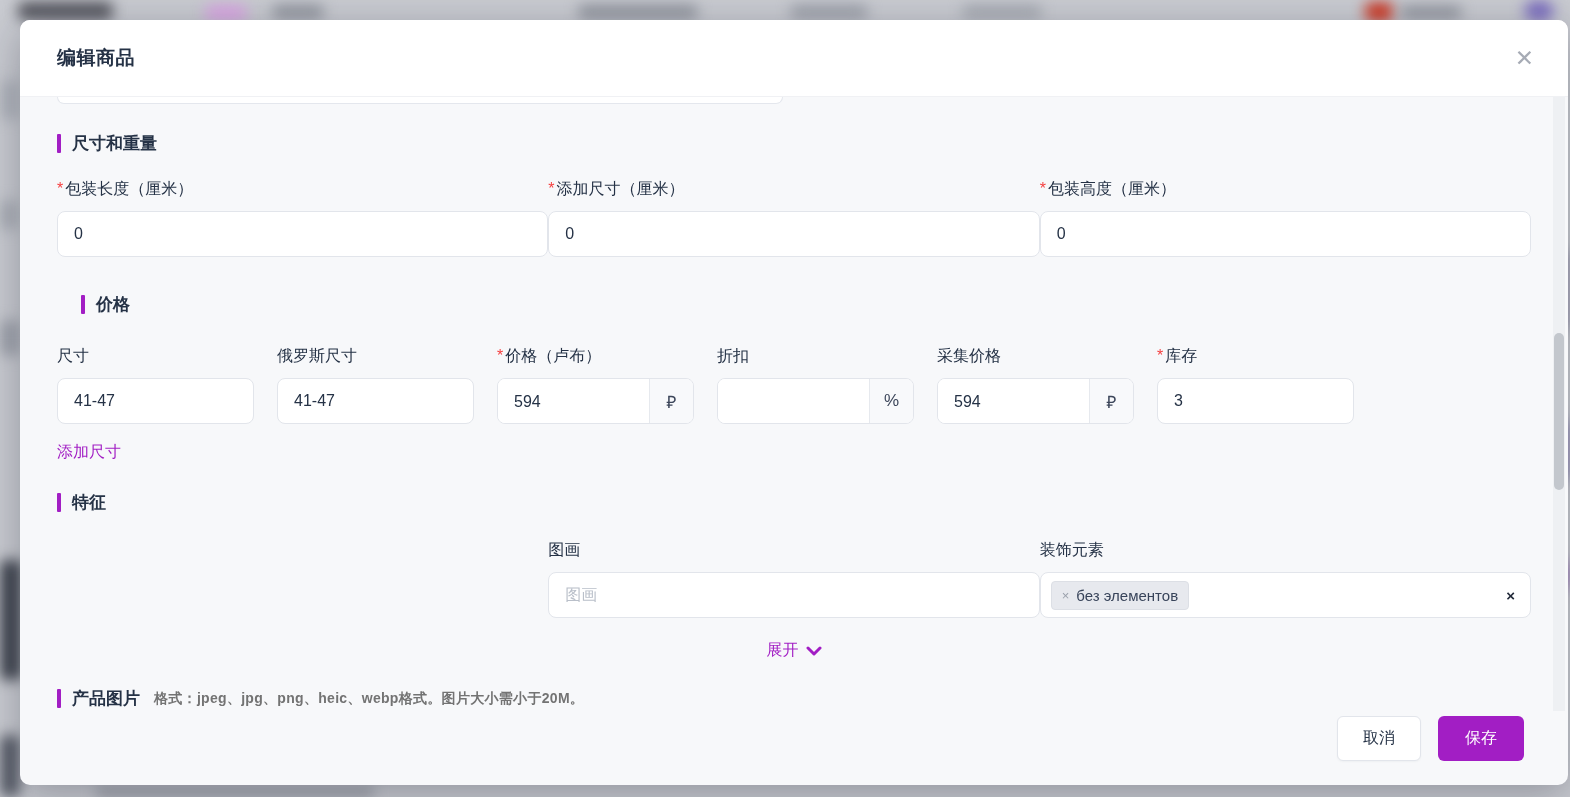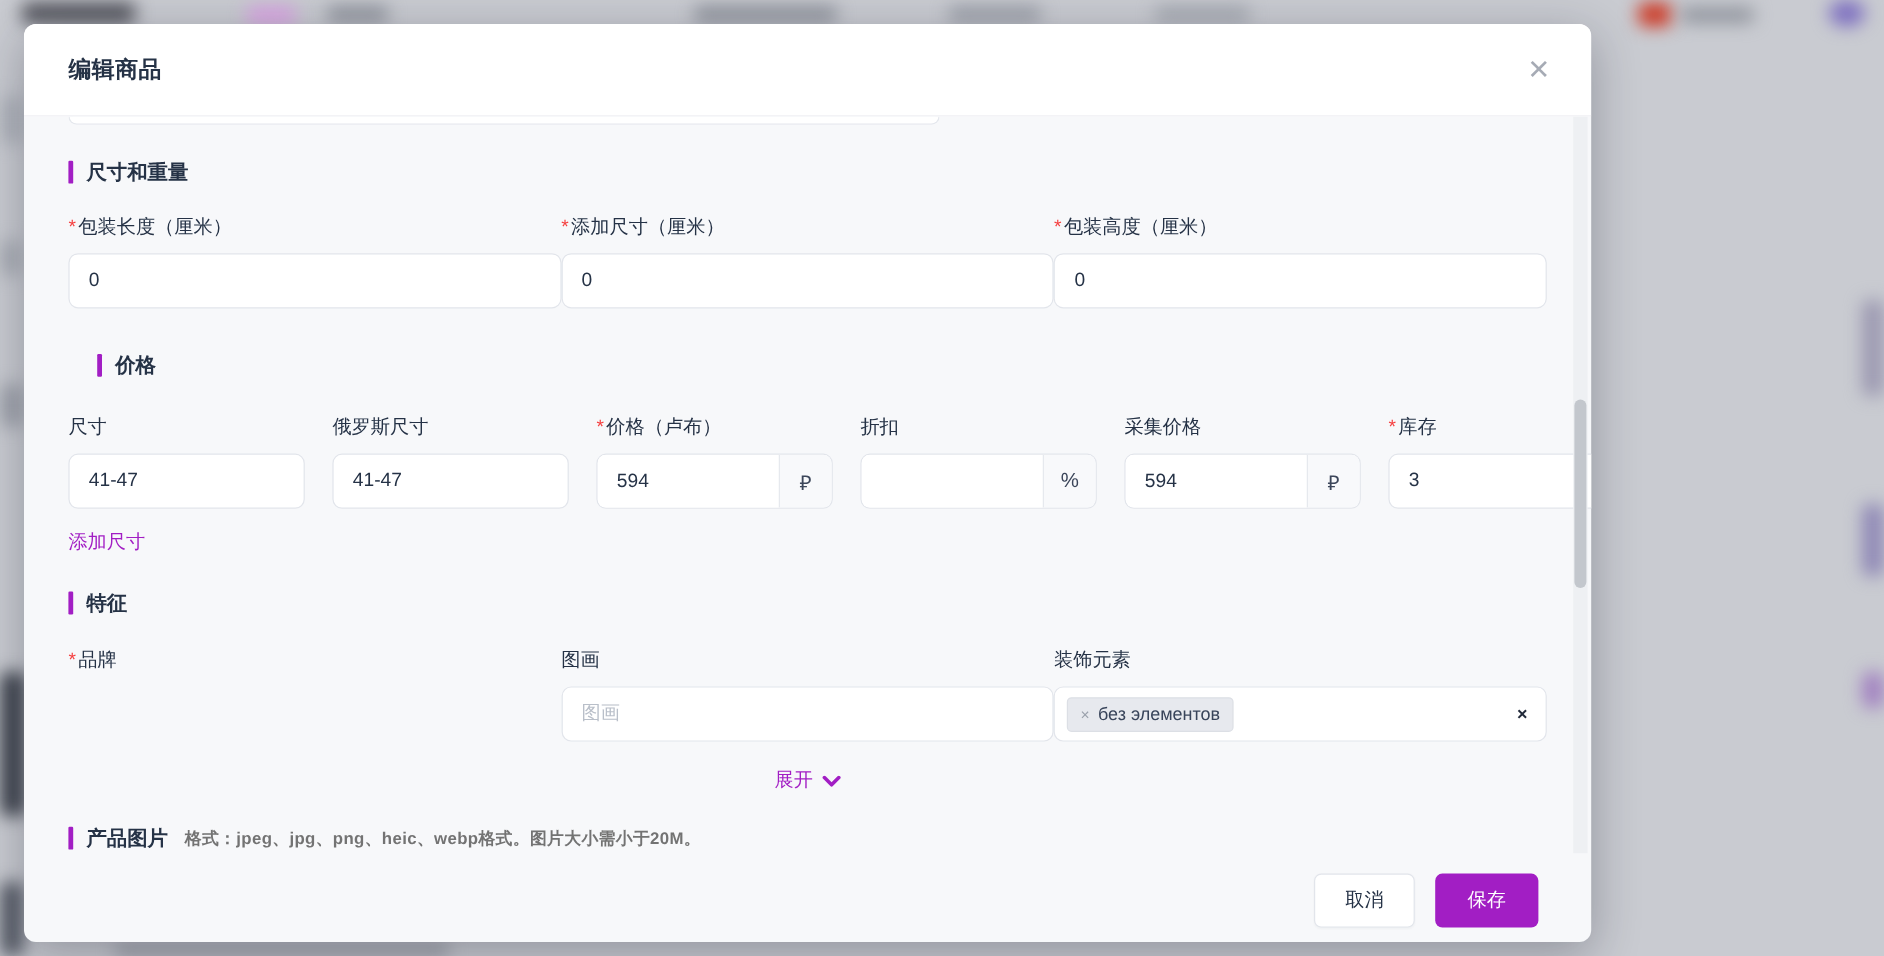--- a/index.html
+++ b/index.html
@@ -5,21 +5,21 @@
   * { margin:0; padding:0; box-sizing:border-box; }
   html,body { width:1570px; height:797px; overflow:hidden; }
   body { font-family:"Liberation Sans", sans-serif; background:#c9cbd1; position:relative; }
 
   
   .backdrop { position:absolute; inset:0; overflow:hidden; }
   .blob { position:absolute; filter:blur(7px); border-radius:6px; }
 
   
   .modal {
-    position:absolute; left:20px; top:20px; width:1306px; height:765px;
+    position:absolute; left:20px; top:20px; width:1548px; height:765px;
     background:#f7f8fa; border-radius:10px; overflow:hidden;
     box-shadow:0 10px 40px rgba(20,22,40,.30);
   }
   .modal-header {
     height:77px; background:#fff; display:flex; align-items:center;
     padding:0 37px; border-bottom:1px solid #f0f1f4; position:relative; z-index:3;
   }
   .modal-title { font-size:19px; font-weight:bold; color:#253246; letter-spacing:.5px; }
   .close-btn {
     position:absolute; right:34px; top:50%; transform:translateY(-50%);
@@ -75,21 +75,21 @@
   }
   .tag-x { color:#9aa0ab; font-size:13px; line-height:1; cursor:pointer; }
   .clear-x { color:#222a3a; font-size:15px; font-weight:bold; line-height:1; cursor:pointer; }
 
   .expand-row { display:flex; justify-content:center; }
   .expand-link { display:inline-flex; align-items:center; gap:7px; color:#A21EC4; font-size:16px; cursor:pointer; }
   .expand-link svg { display:block; }
 
   .modal-footer {
     position:absolute; left:0; right:0; bottom:0; height:69px;
-    display:flex; justify-content:flex-end; align-items:center; gap:17px;
+    display:flex; justify-content:flex-end; align-items:flex-start; gap:17px;
     padding:0 44px;
   }
   .btn { height:45px; border-radius:6px; font-size:16px; font-family:inherit; cursor:pointer;
          display:inline-flex; align-items:center; justify-content:center; }
   .btn-cancel { background:#fff; border:1px solid #e2e5eb; color:#253246; padding:0 25px;
                 box-shadow:0 1px 2px rgba(30,40,60,.04); }
   .btn-save { background:#A21EC4; border:none; color:#ffffff; padding:0 27px; }
 
   
   .scroll-track { position:absolute; top:77px; right:3px; width:12px; height:614px; background:#eef0f3; }
@@ -199,21 +199,20 @@
       <span class="link">添加尺寸</span>
     </div>
 
     <div class="section-title mt-28">
       <span class="bar"></span>
       <span>特征</span>
     </div>
 
     <div class="grid-3 mt-26">
       <div>
-        <label class="field-label"><span class="req">*</span><span>品牌</span></label>
       </div>
       <div>
         <label class="field-label">图画</label>
         <input class="text-input" placeholder="图画" style="">
       </div>
       <div>
         <label class="field-label">装饰元素</label>
         <div class="tags-input">
           <span class="tag">
             <span class="tag-x">×</span>

